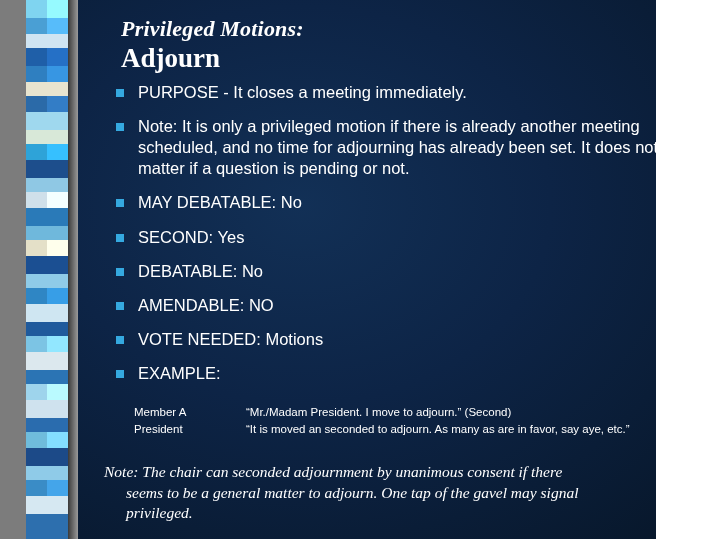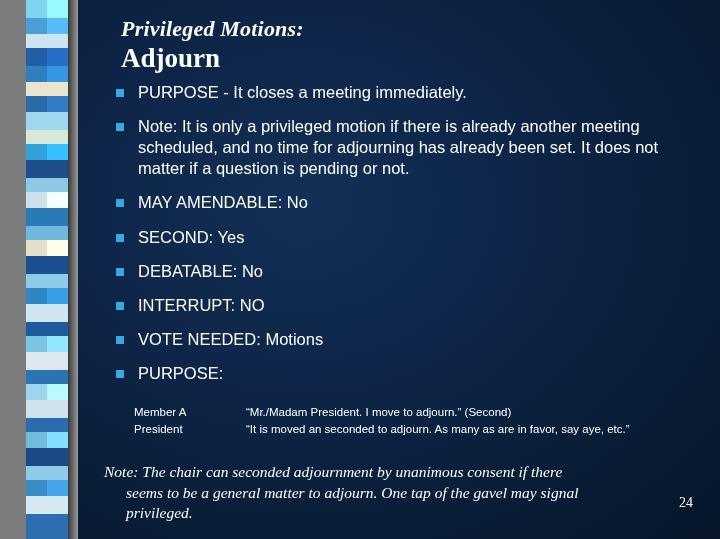--- a/index.html
+++ b/index.html
@@ -2,21 +2,21 @@
 <html><head>
 <meta charset="utf-8">
 <style>
   html, body {
     margin: 0;
     padding: 0;
     background: #ffffff;
   }
   #slide {
     position: relative;
-    width: 720px;
+    width: 656px;
     height: 539px;
     background: #86efac;
     overflow: hidden;
     font-family: "Liberation Sans", sans-serif;
   }
   
   #left-strip {
     position: absolute;
     left: 0; top: 0;
     width: 78px; height: 539px;
@@ -173,26 +173,26 @@
   </div>
 
   <div id="content">
 
     <div class="title-line1">Privileged Motions:</div>
     <div class="title-line2">Adjourn</div>
 
     <ul class="bullets">
       <li><span class="marker"></span><span>PURPOSE - It closes a meeting immediately.</span></li>
       <li><span class="marker"></span><span>Note:  It is only a privileged motion if there is already another meeting scheduled, and no time for adjourning has already been set.  It does not matter if a question is pending or not.</span></li>
-      <li><span class="marker"></span><span>MAY AMENDABLE: No</span></li>
+      <li><span class="marker"></span><span>MAY DEBATABLE: No</span></li>
       <li><span class="marker"></span><span>SECOND: Yes</span></li>
       <li><span class="marker"></span><span>DEBATABLE: No</span></li>
-      <li><span class="marker"></span><span>INTERRUPT:  NO</span></li>
+      <li><span class="marker"></span><span>AMENDABLE:  NO</span></li>
       <li><span class="marker"></span><span>VOTE NEEDED: Motions</span></li>
-      <li><span class="marker"></span><span>PURPOSE:</span></li>
+      <li><span class="marker"></span><span>EXAMPLE:</span></li>
     </ul>
 
     <div class="example-table">
       <div class="example-row">
         <div class="who">Member A</div>
         <div class="quote">“Mr./Madam President.  I move to  adjourn.”  (Second)</div>
       </div>
       <div class="example-row">
         <div class="who">President</div>
         <div class="quote">“It is moved an seconded to adjourn.  As many as are in favor, say aye, etc.”</div>

